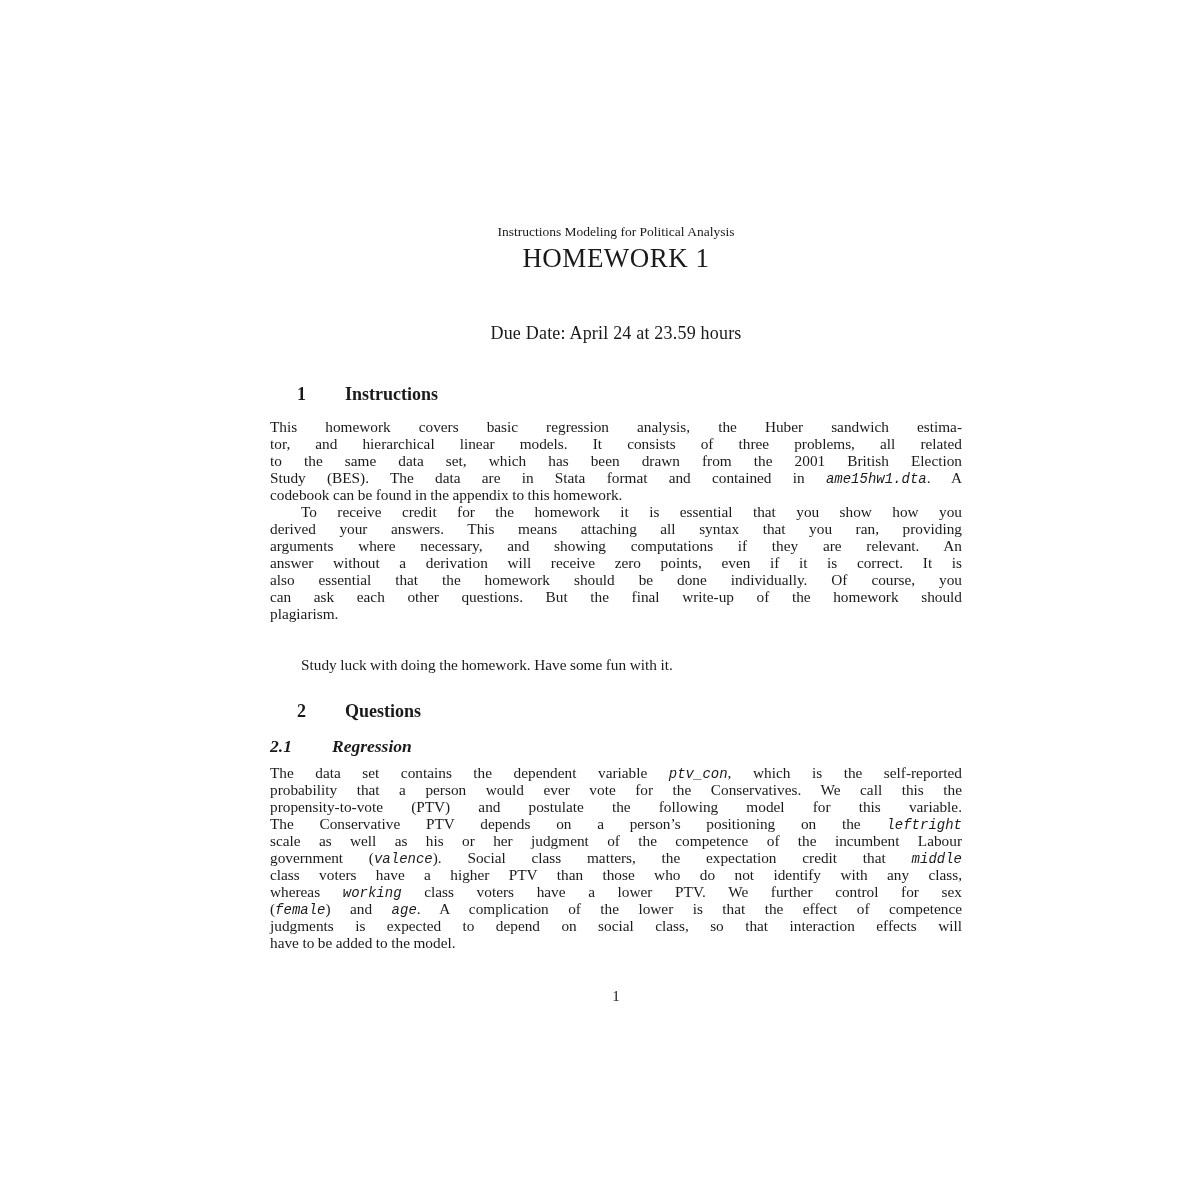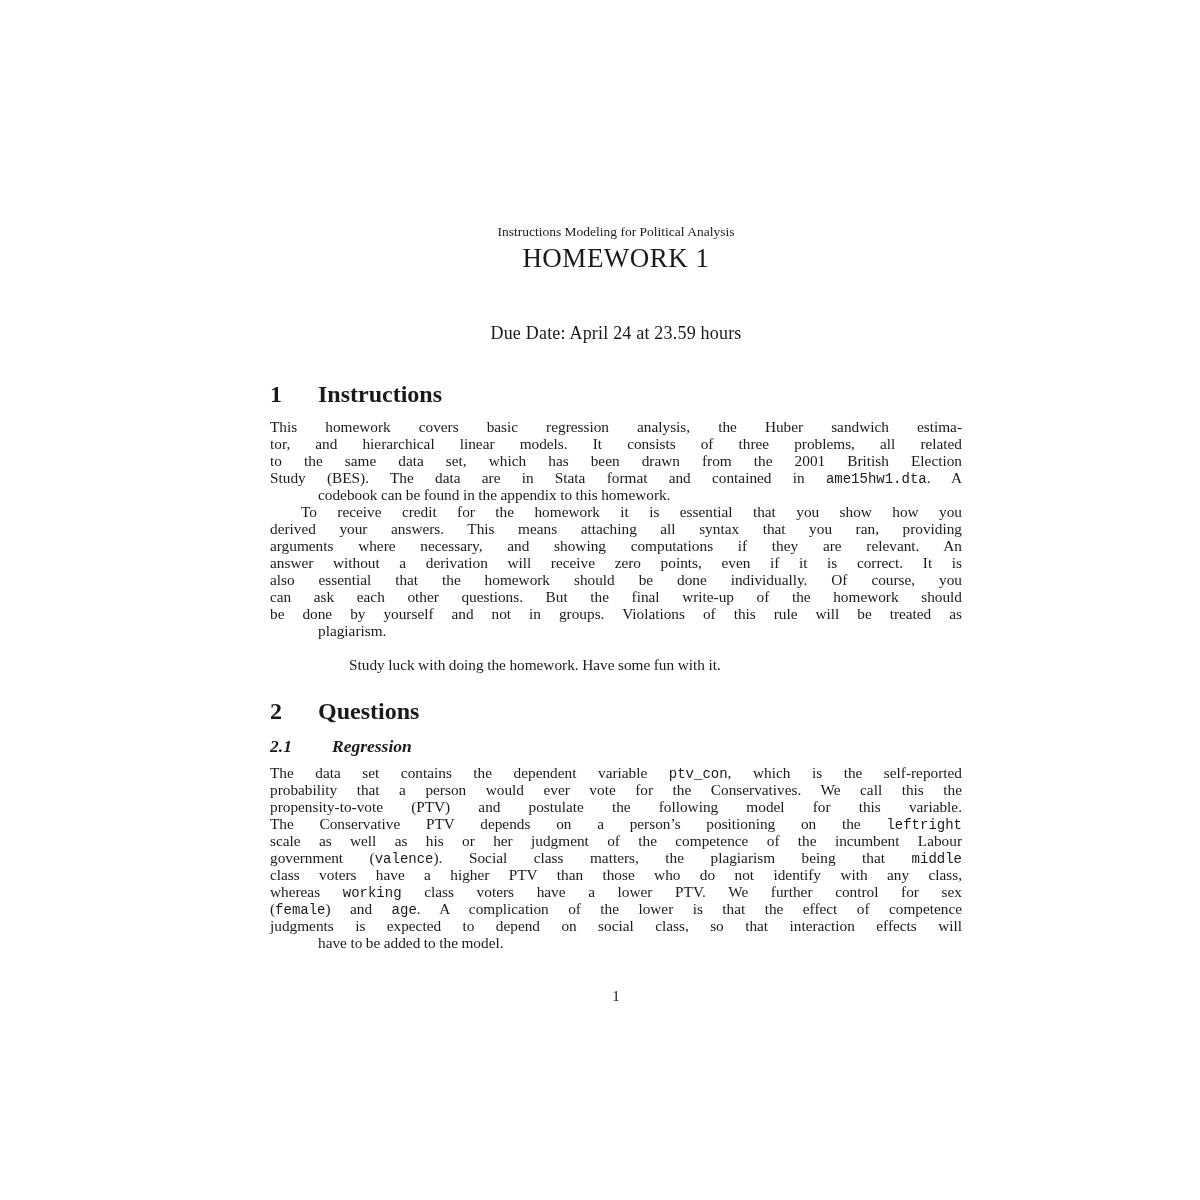--- a/index.html
+++ b/index.html
@@ -36,23 +36,24 @@
       letter-spacing: 0.5px;
     }
     .due {
       top: 321px;
       font-size: 18px;
       line-height: 24px;
       letter-spacing: 0.2px;
     }
     .sec {
       font-weight: bold;
-      font-size: 24px;
+      font-size: 18px;
       line-height: 28px;
       white-space: nowrap;
+      margin-left: 27px;
     }
     .sec .num { display: inline-block; width: 48px; }
     .subsec {
       font-weight: bold;
       font-size: 17.5px;
       line-height: 24px;
       white-space: nowrap;
       font-style: italic;
     }
     .subsec .num { display: inline-block; width: 62px; }
@@ -65,26 +66,26 @@
     .para .line {
       display: block;
       height: 17.05px;
       text-align: justify;
       text-align-last: justify;
       white-space: nowrap;
       overflow: visible;
     }
     .para .line.last {
       text-align-last: left;
-      margin-left: 48px;
     }
     .indent { padding-left: 31px; }
     code, .tt {
       font-family: "Liberation Mono", "DejaVu Sans Mono", monospace;
       font-size: 14px;
+      font-style: italic;
     }
     .pagenum {
       top: 987px;
       font-size: 15px;
       line-height: 18px;
     }
   </style>
 </head>
 <body>
 
@@ -106,21 +107,20 @@
     <span class="line last">codebook can be found in the appendix to this homework.</span>
   </div>
 
   <div class="abs para" style="top:503px;">
     <span class="line indent">To receive credit for the homework it is essential that you show how you</span>
     <span class="line">derived your answers. This means attaching all syntax that you ran, providing</span>
     <span class="line">arguments where necessary, and showing computations if they are relevant. An</span>
     <span class="line">answer without a derivation will receive zero points, even if it is correct. It is</span>
     <span class="line">also essential that the homework should be done individually. Of course, you</span>
     <span class="line">can ask each other questions. But the final write-up of the homework should</span>
-    <span class="line">be done by yourself and not in groups. Violations of this rule will be treated as</span>
     <span class="line last">plagiarism.</span>
   </div>
 
   <div class="abs para" style="top:656px;">
     <span class="line last indent">Study luck with doing the homework. Have some fun with it.</span>
   </div>
 
   <div class="abs sec" style="top:697px;">
     <span class="num">2</span><span>Questions</span>
   </div>
@@ -128,21 +128,21 @@
   <div class="abs subsec" style="top:734px;">
     <span class="num">2.1</span><span>Regression</span>
   </div>
 
   <div class="abs para" style="top:764px;">
     <span class="line"><span>The data set contains the dependent variable </span><code>ptv_con</code><span>, which is the self-reported</span></span>
     <span class="line">probability that a person would ever vote for the Conservatives. We call this the</span>
     <span class="line">propensity-to-vote (PTV) and postulate the following model for this variable.</span>
     <span class="line"><span>The Conservative PTV depends on a person’s positioning on the </span><code>leftright</code></span>
     <span class="line">scale as well as his or her judgment of the competence of the incumbent Labour</span>
-    <span class="line"><span>government (</span><code>valence</code><span>). Social class matters, the plagiarism being that </span><code>middle</code></span>
+    <span class="line"><span>government (</span><code>valence</code><span>). Social class matters, the expectation credit that </span><code>middle</code></span>
     <span class="line">class voters have a higher PTV than those who do not identify with any class,</span>
     <span class="line"><span>whereas </span><code>working</code><span> class voters have a lower PTV. We further control for sex</span></span>
     <span class="line"><span>(</span><code>female</code><span>) and </span><code>age</code><span>. A complication of the lower is that the effect of competence</span></span>
     <span class="line">judgments is expected to depend on social class, so that interaction effects will</span>
     <span class="line last">have to be added to the model.</span>
   </div>
 
   <div class="abs center pagenum">1</div>
 
 </div>

